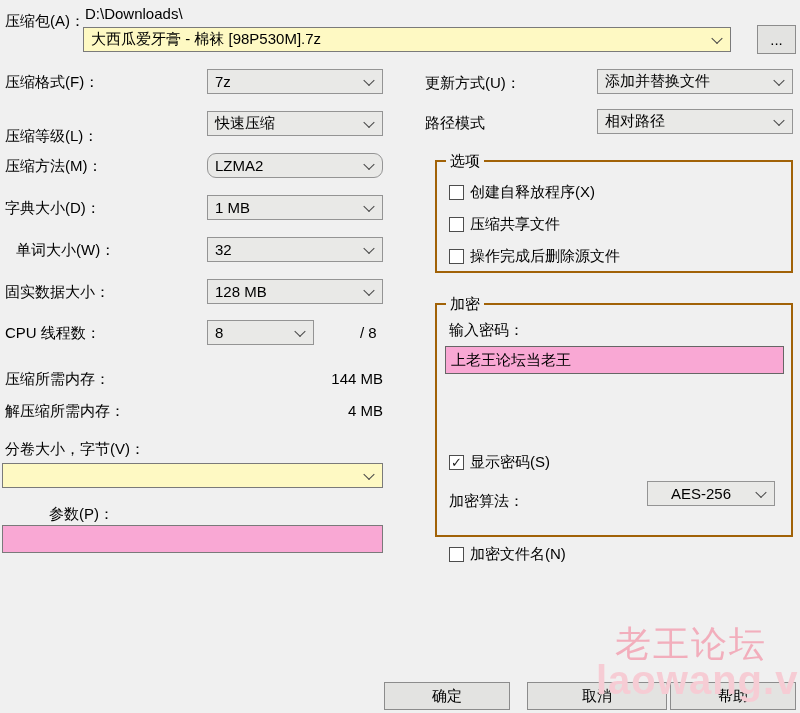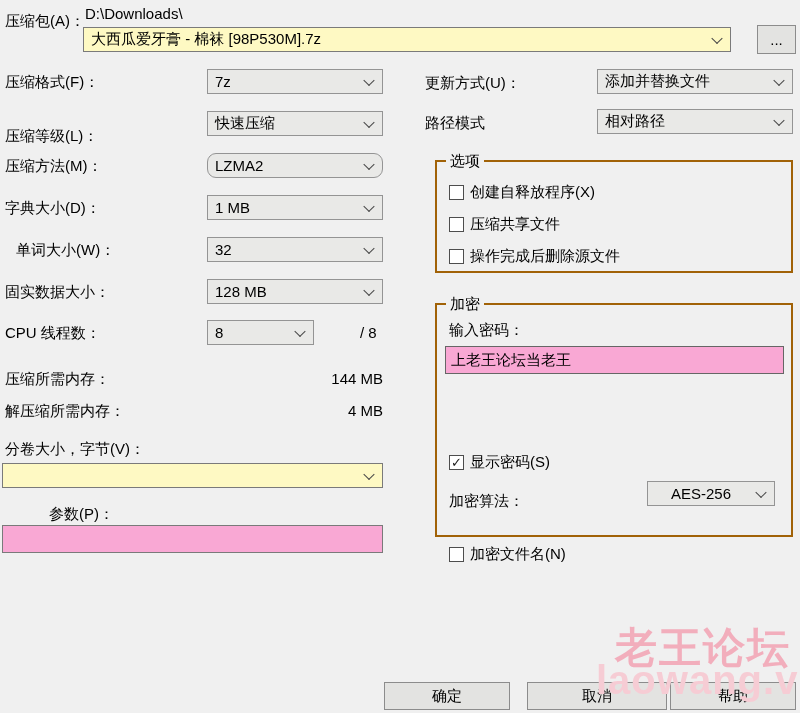--- a/index.html
+++ b/index.html
@@ -86,21 +86,21 @@
     background:#e3e3e1;
     border:1px solid #8c8c8c;
     font-size:15px;
     font-family:"Liberation Sans","DejaVu Sans",sans-serif;
     display:flex;
     align-items:center;
     justify-content:center;
   }
   .memval { font-size:15px; text-align:right; }
   .watermark1 {
-    font-size:42px; font-weight:bold; letter-spacing:2px;
+    font-size:36px; font-weight:normal; letter-spacing:2px;
     pointer-events:none; z-index:20; white-space:nowrap;
   }
   .watermark2 {
     font-size:40px; font-weight:bold; letter-spacing:1px;
     pointer-events:none; z-index:20; white-space:nowrap;
   }
 </style>
 </head>
 <body>
 

